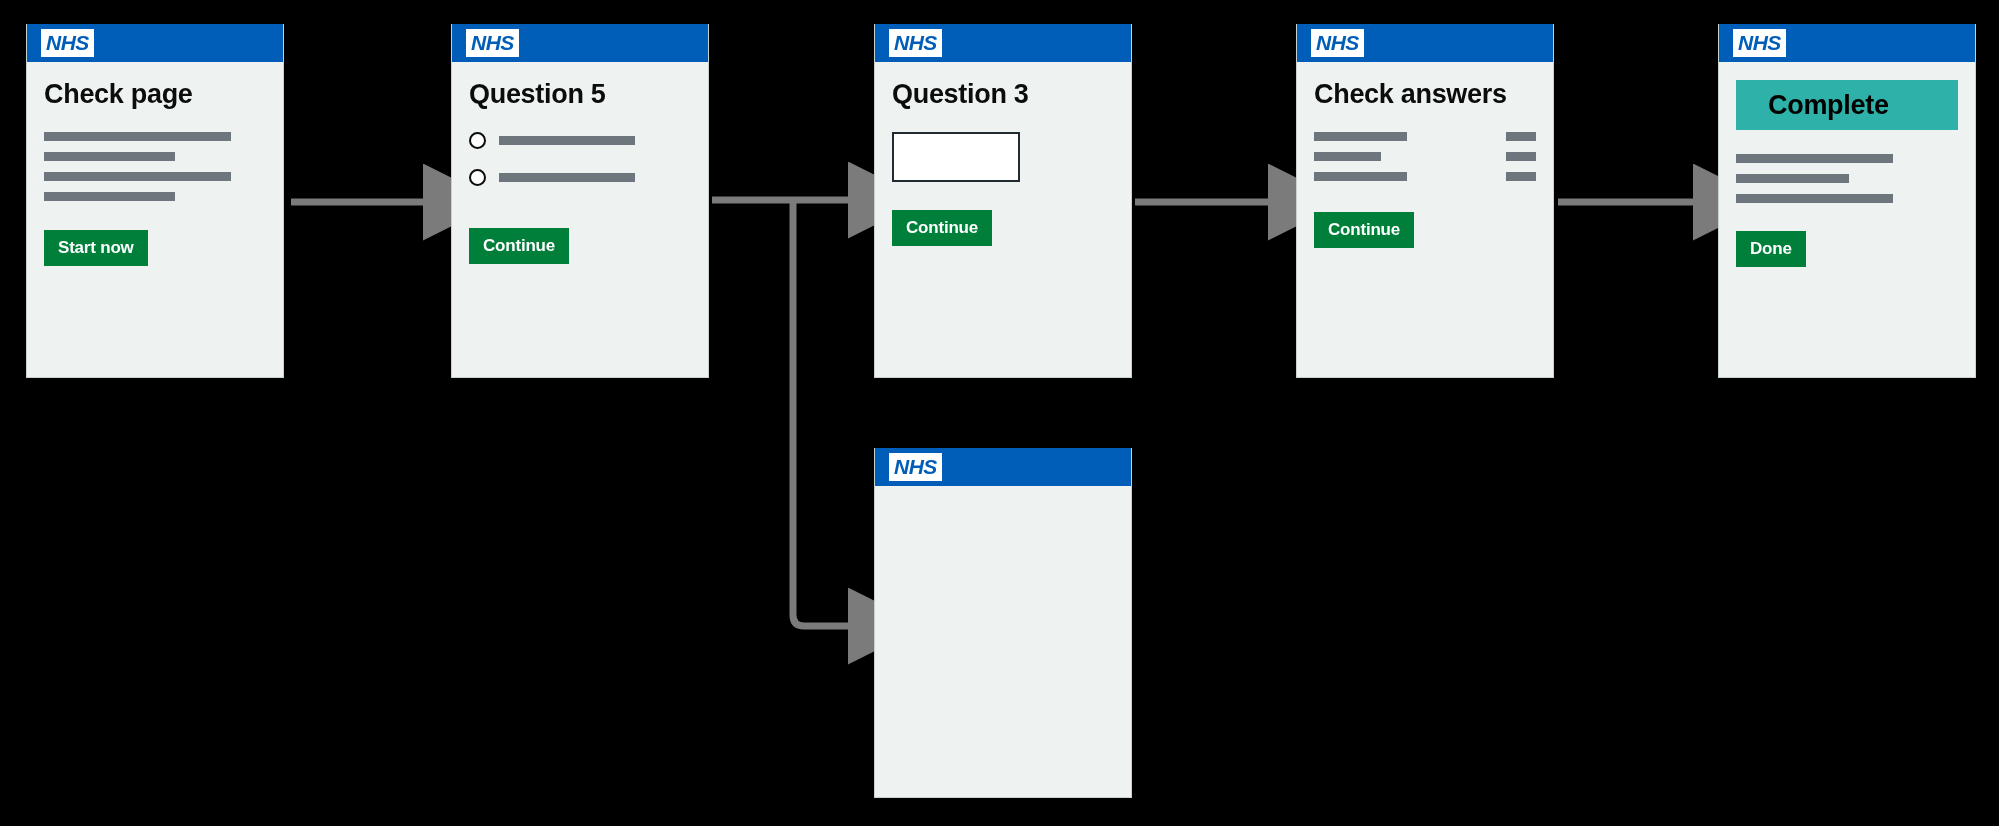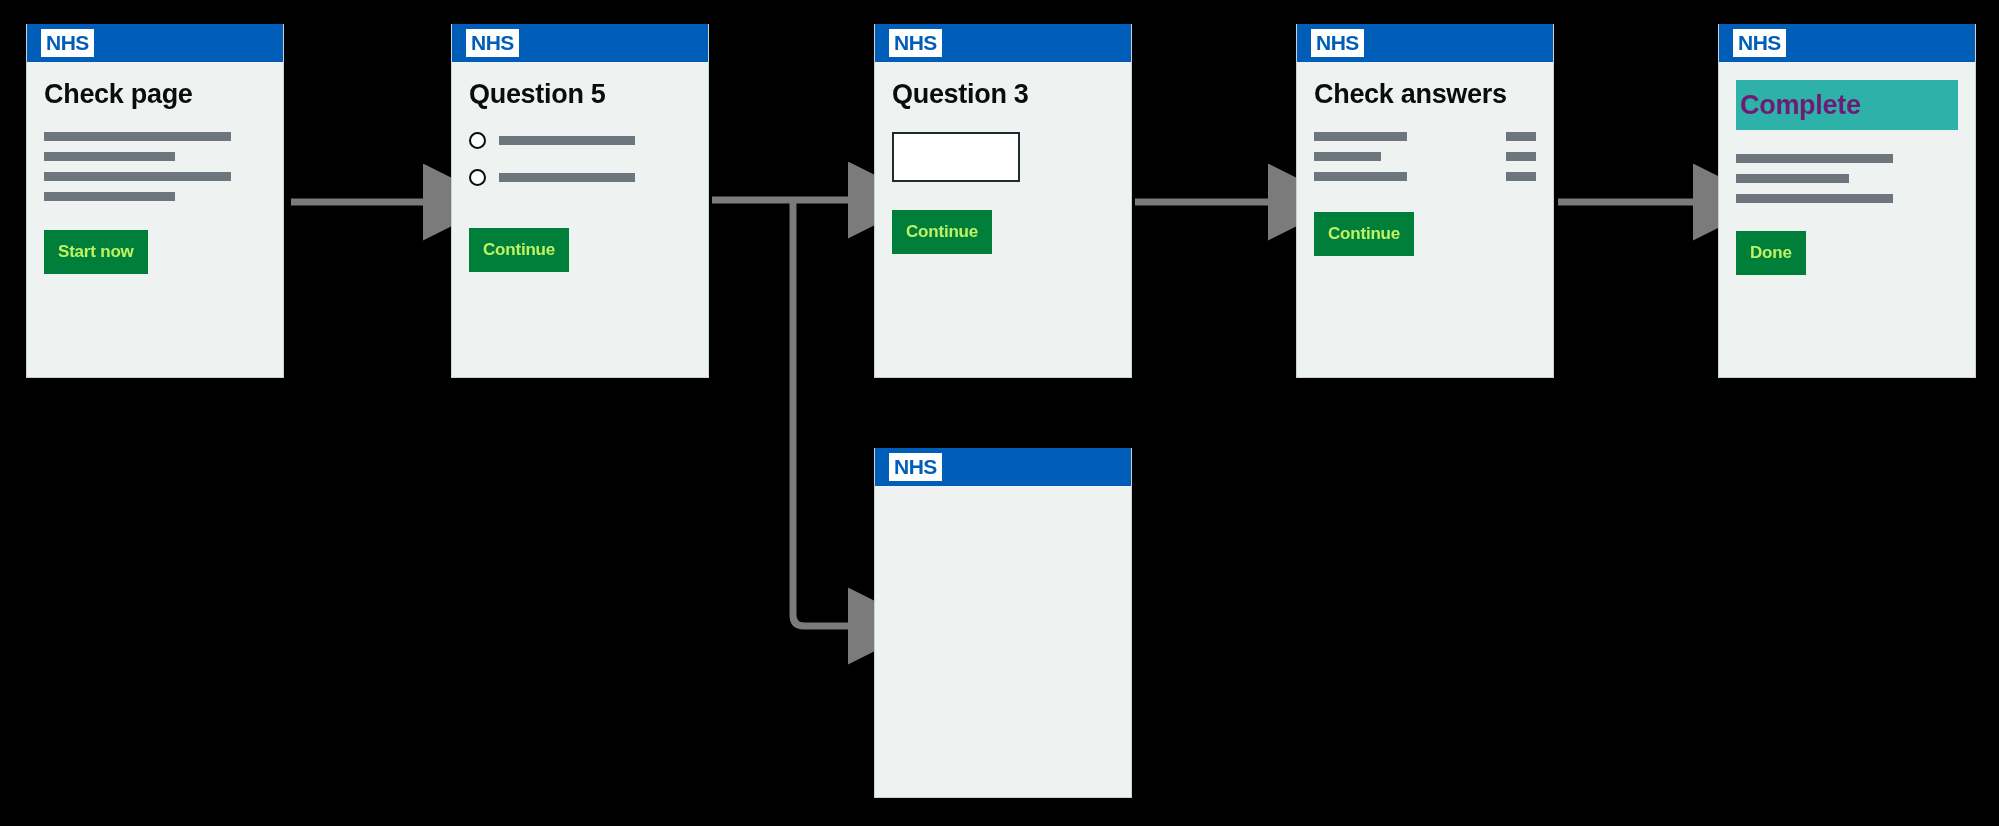--- a/index.html
+++ b/index.html
@@ -46,20 +46,21 @@
     background: #005eb8;
     display: flex;
     align-items: center;
     padding-left: 14px;
   }
   .nhs-logo {
     background: #ffffff;
     color: #005eb8;
     font-family: "Liberation Sans", sans-serif;
     font-weight: bold;
+    font-style: italic;
     font-size: 21px;
     line-height: 1;
     letter-spacing: -0.5px;
     padding: 3px 5px 4px 5px;
     display: inline-block;
   }
   .card-body {
     padding: 18px 17px 0 17px;
   }
   .card-title {
@@ -109,44 +110,44 @@
     width: 128px;
     height: 50px;
   }
 
   
   .btn {
     display: inline-flex;
     align-items: center;
     justify-content: center;
     background: #007f3b;
-    color: #bef264;
+    color: #ffffff;
     font-family: "Liberation Sans", sans-serif;
     font-weight: bold;
     font-size: 17px;
     letter-spacing: -0.2px;
     padding: 0 14px;
-    height: 44px;
+    height: 36px;
     border: none;
     box-sizing: border-box;
     cursor: pointer;
     white-space: nowrap;
   }
 
   
   .complete-banner {
     background: #2db1a8;
-    color: #701a75;
+    color: #000000;
     font-family: "Liberation Sans", sans-serif;
     font-weight: bold;
     font-size: 27px;
     letter-spacing: -0.3px;
     display: flex;
     align-items: center;
-    padding: 0 4px;
+    padding: 0 32px;
     height: 50px;
     box-sizing: border-box;
     margin-bottom: 24px;
     white-space: nowrap;
   }
 
   
   .check-rows { position: relative; }
   .check-row {
     display: flex;

